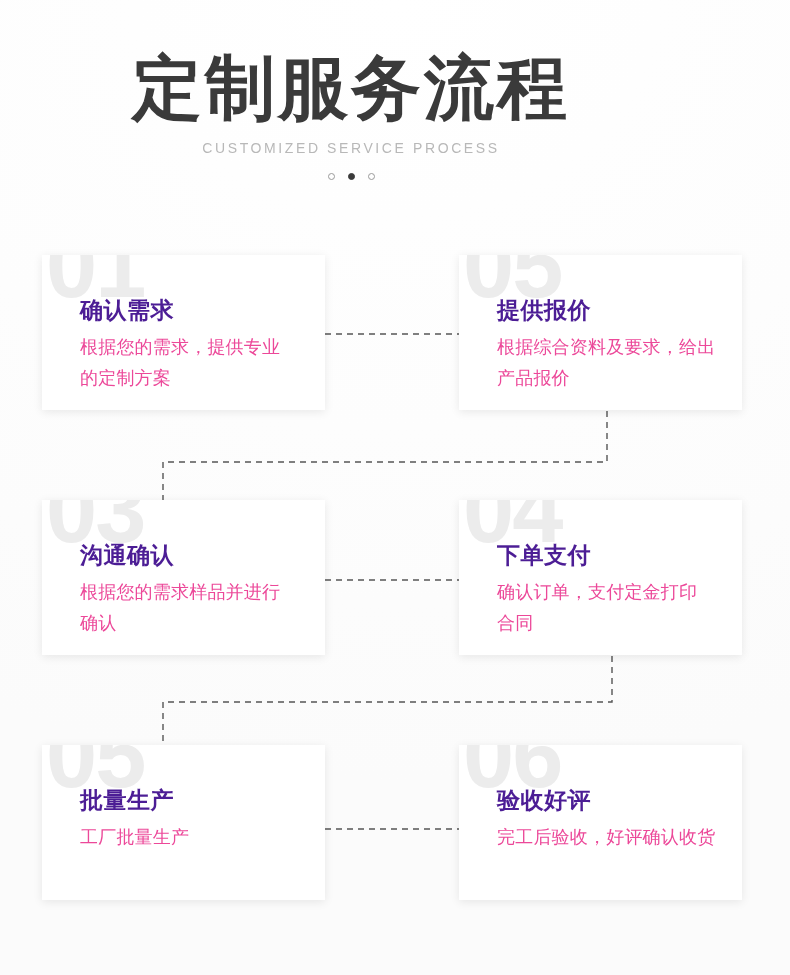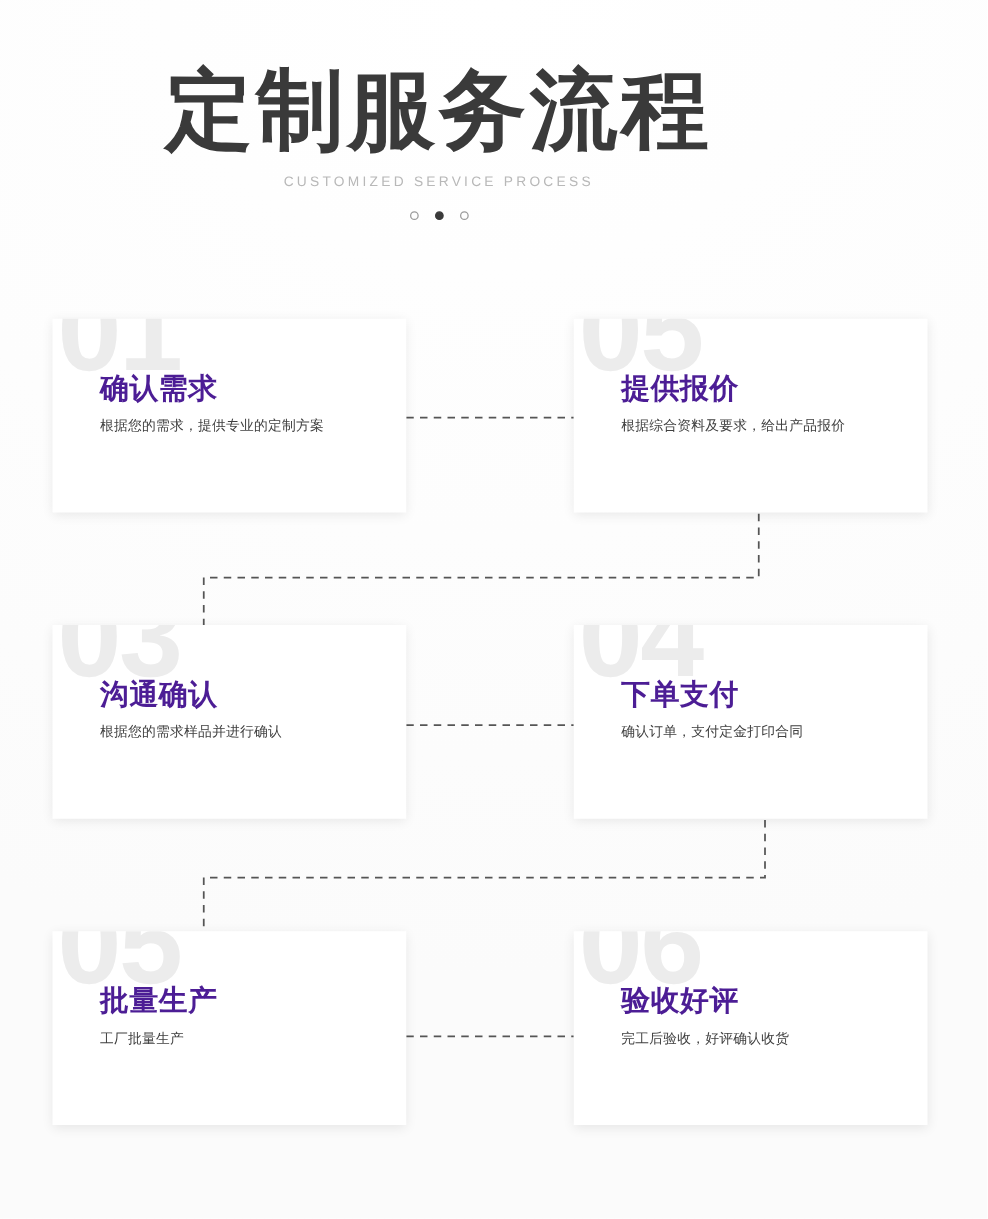--- a/index.html
+++ b/index.html
@@ -36,21 +36,21 @@
     padding-top: 52px;
     font-size: 70px;
     line-height: 1.05;
     font-weight: 700;
     color: #3a3a3a;
     letter-spacing: 3px;
   }
   .header-subtitle {
     margin: 0;
     padding-top: 14px;
-    font-size: 11px;
+    font-size: 14px;
     letter-spacing: 2.6px;
     color: #b8b8b8;
     font-weight: 400;
   }
   .dots {
     display: flex;
     justify-content: center;
     align-items: center;
     gap: 13px;
     padding-top: 17px;
@@ -126,23 +126,23 @@
     margin: 0;
     font-size: 23px;
     font-weight: 700;
     color: #4c1d95;
     letter-spacing: 0.5px;
     line-height: 1.15;
   }
   .card-desc {
     margin: 0;
     padding-top: 9px;
-    font-size: 11px;
+    font-size: 18px;
     line-height: 1.72;
-    color: #404040;
+    color: #ec4899;
     letter-spacing: 0.2px;
     max-width: 215px;
   }
   .card.wide-desc .card-desc {
     max-width: 232px;
   }
 </style>
 </head>
 <body>
 

